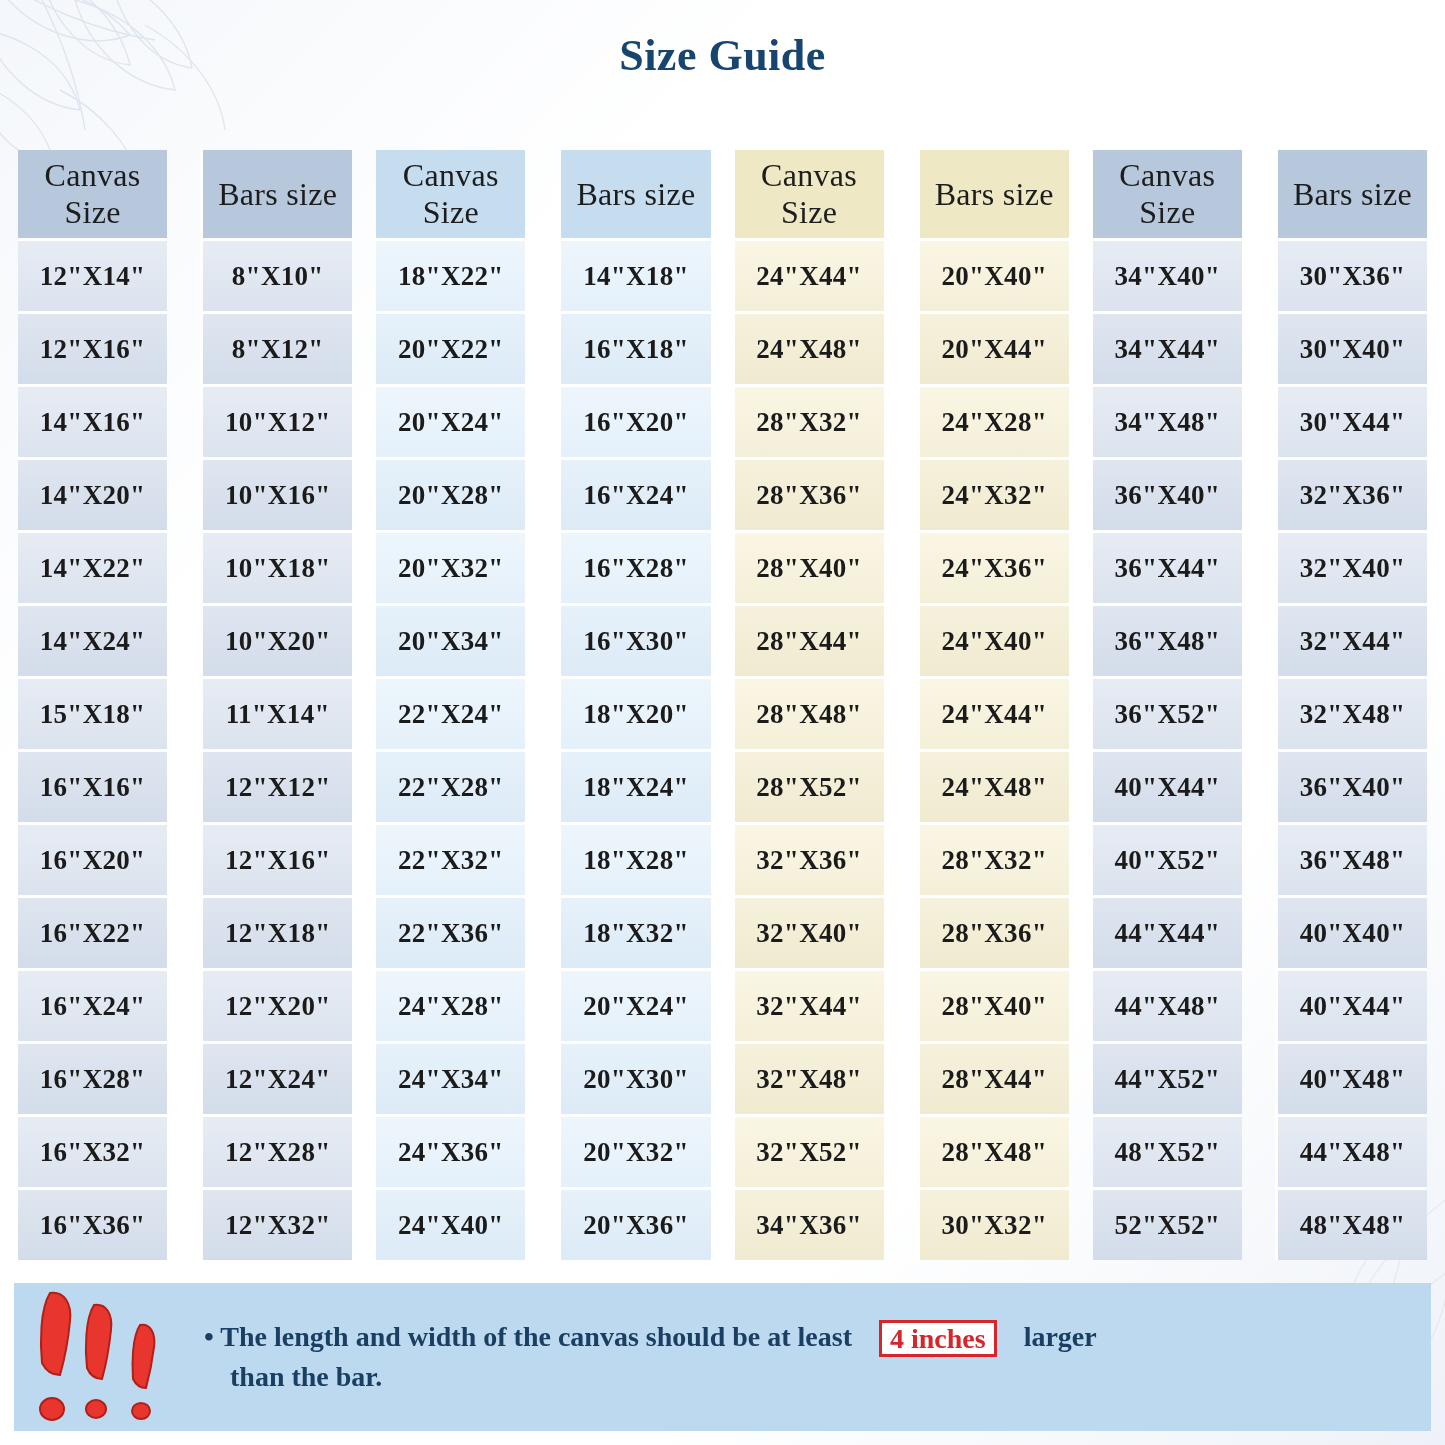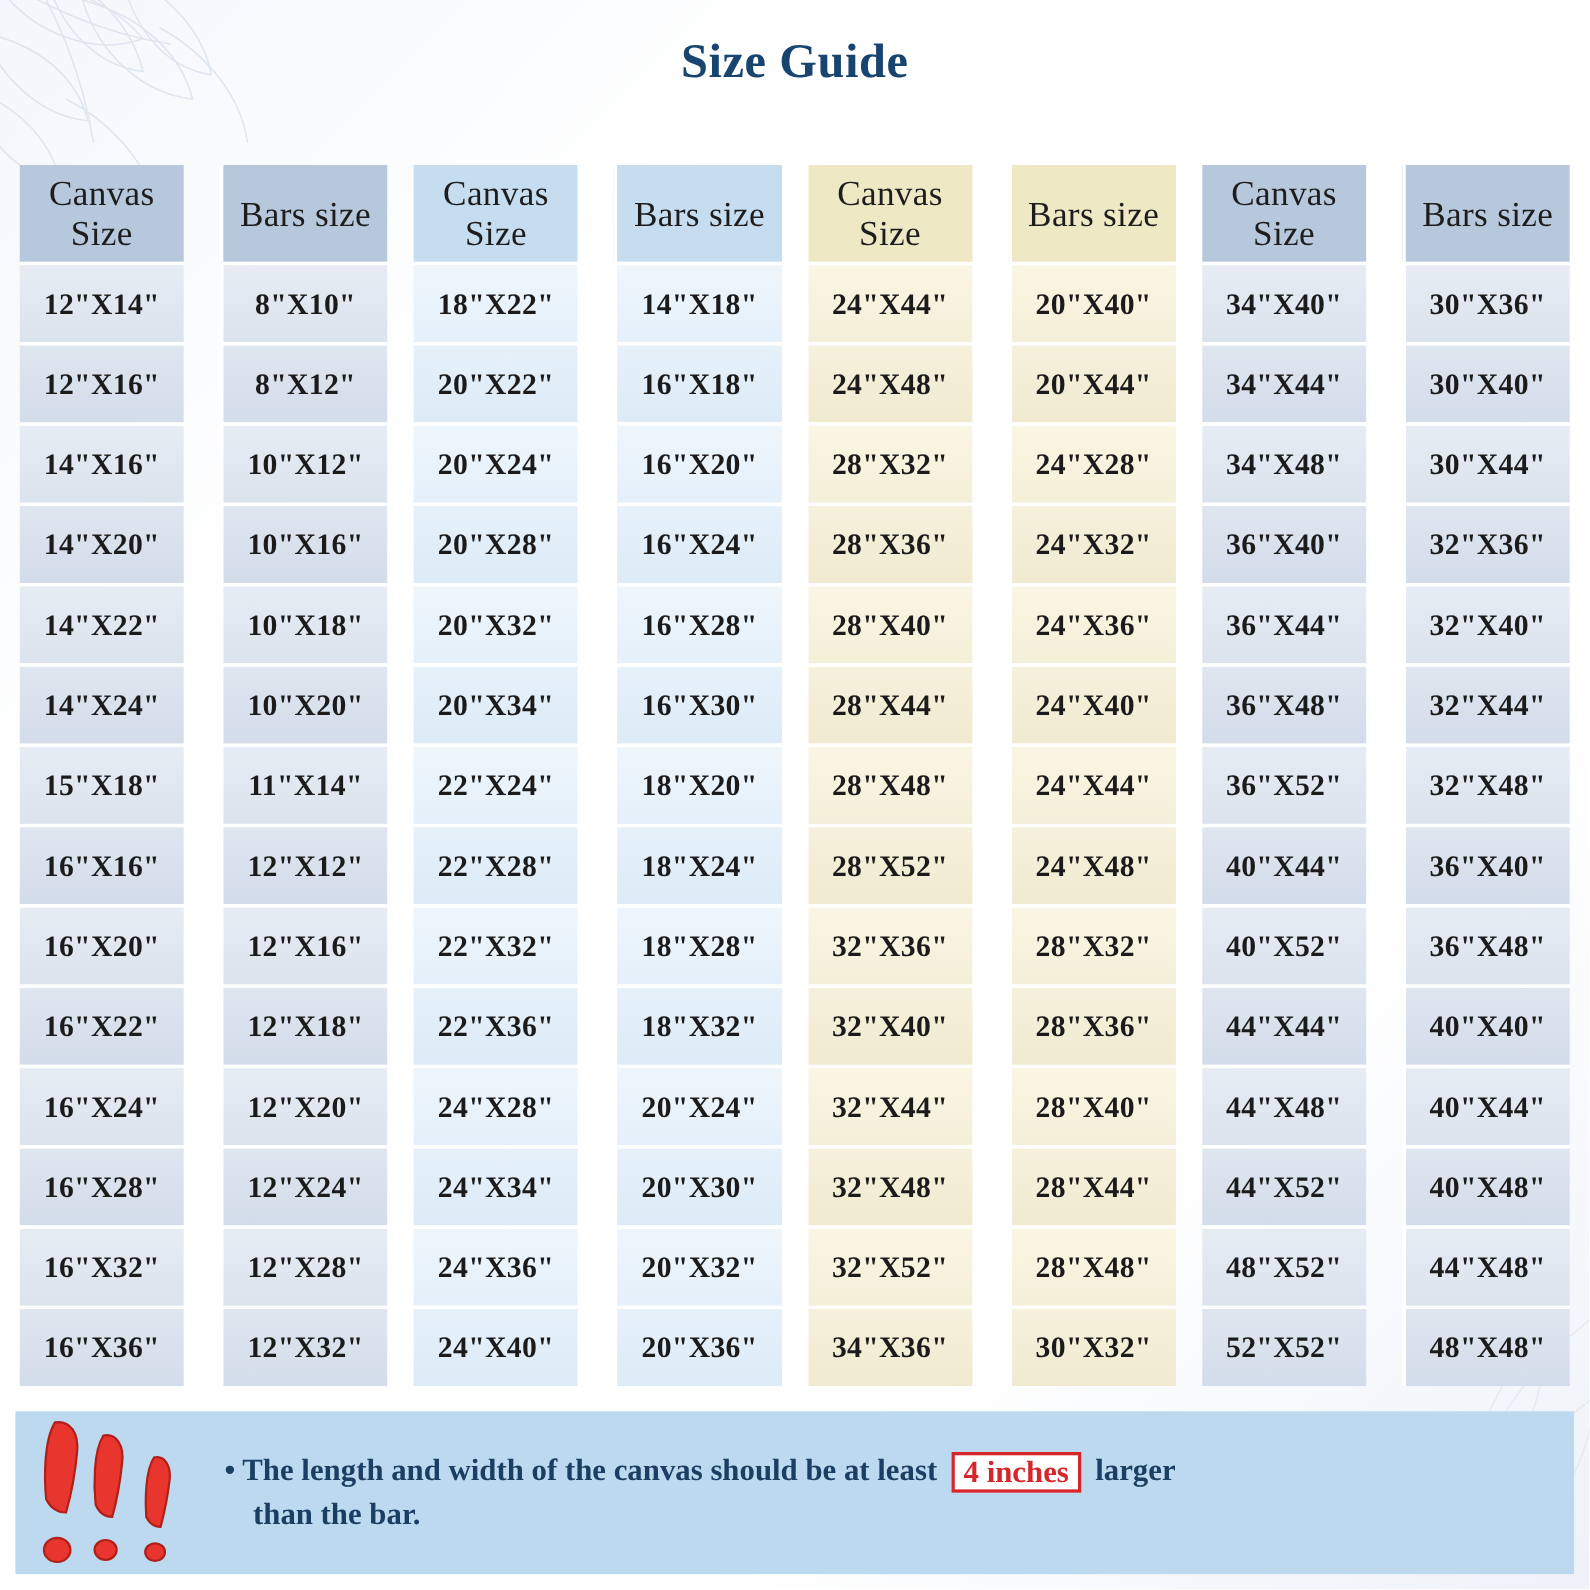--- a/index.html
+++ b/index.html
@@ -164,21 +164,21 @@
   .notice-line {
     display: block;
     margin: 2px 0;
   }
   .hl {
     display: inline-block;
     background: #ffffff;
     border: 3px solid #d6262b;
     color: #d6262b;
     padding: 0 8px;
-    margin: 0 6px;
+    margin: 0 20px;
     line-height: 1.12;
     vertical-align: -2px;
   }
   .indent {
     display: block;
     padding-left: 26px;
   }
 </style>
 </head>
 <body>

